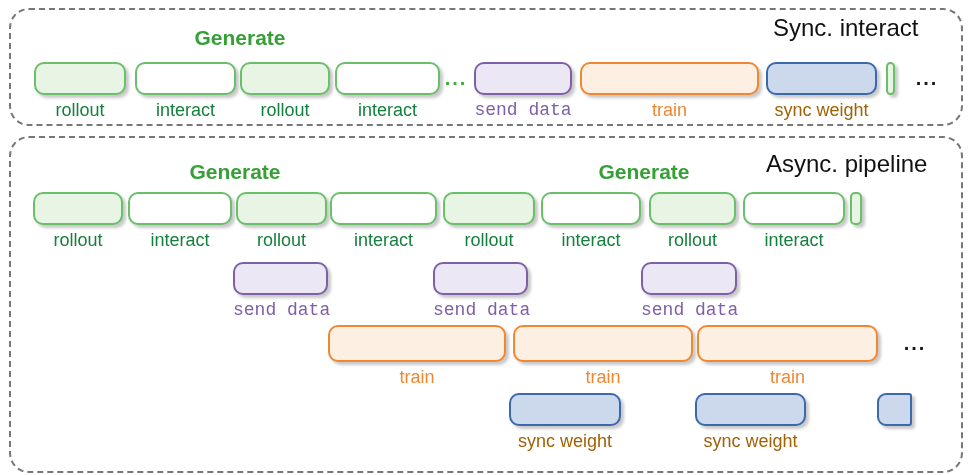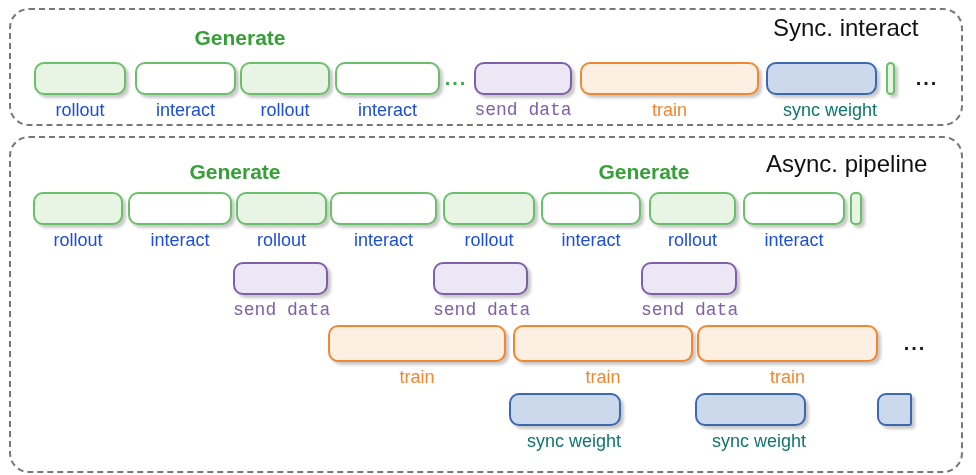--- a/index.html
+++ b/index.html
@@ -30,27 +30,27 @@
   }
   .tall .box { height:37px; }
   .lbl {
     margin-top:5px; text-align:center; font-size:18px; white-space:nowrap;
   }
   .sliver .box { border-radius:5px; border-width:2.5px; }
   .partial .box { border-radius:9px 3px 3px 9px; }
 
   .c-green .box        { border-color:#6abf69; background:#e8f4e4; }
   .c-green-empty .box  { border-color:#6abf69; background:#ffffff; }
-  .c-green .lbl, .c-green-empty .lbl { color:#1d4ed8; }
+  .c-green .lbl, .c-green-empty .lbl { color:#15803d; }
   .c-purple .box { border-color:#7e5fa8; background:#ece7f5; }
   .c-purple .lbl { color:#7e5fa8;font-family:Liberation Mono, monospace; }
   .c-orange .box { border-color:#f08732; background:#fdf0e2; }
   .c-orange .lbl { color:#f08732; }
   .c-blue .box   { border-color:#3c68ae; background:#ccd9ed; }
-  .c-blue .lbl   { color:#0f766e;text-align:right; }
+  .c-blue .lbl   { color:#a16207; }
 
   .dots {
     position:absolute; display:flex; align-items:center; justify-content:center;
     font-size:20px; font-weight:bold; letter-spacing:2px; color:#1a1a1a;
   }
   .dots.green { color:#3faa44; }
 </style>
 </head>
 <body>
 

